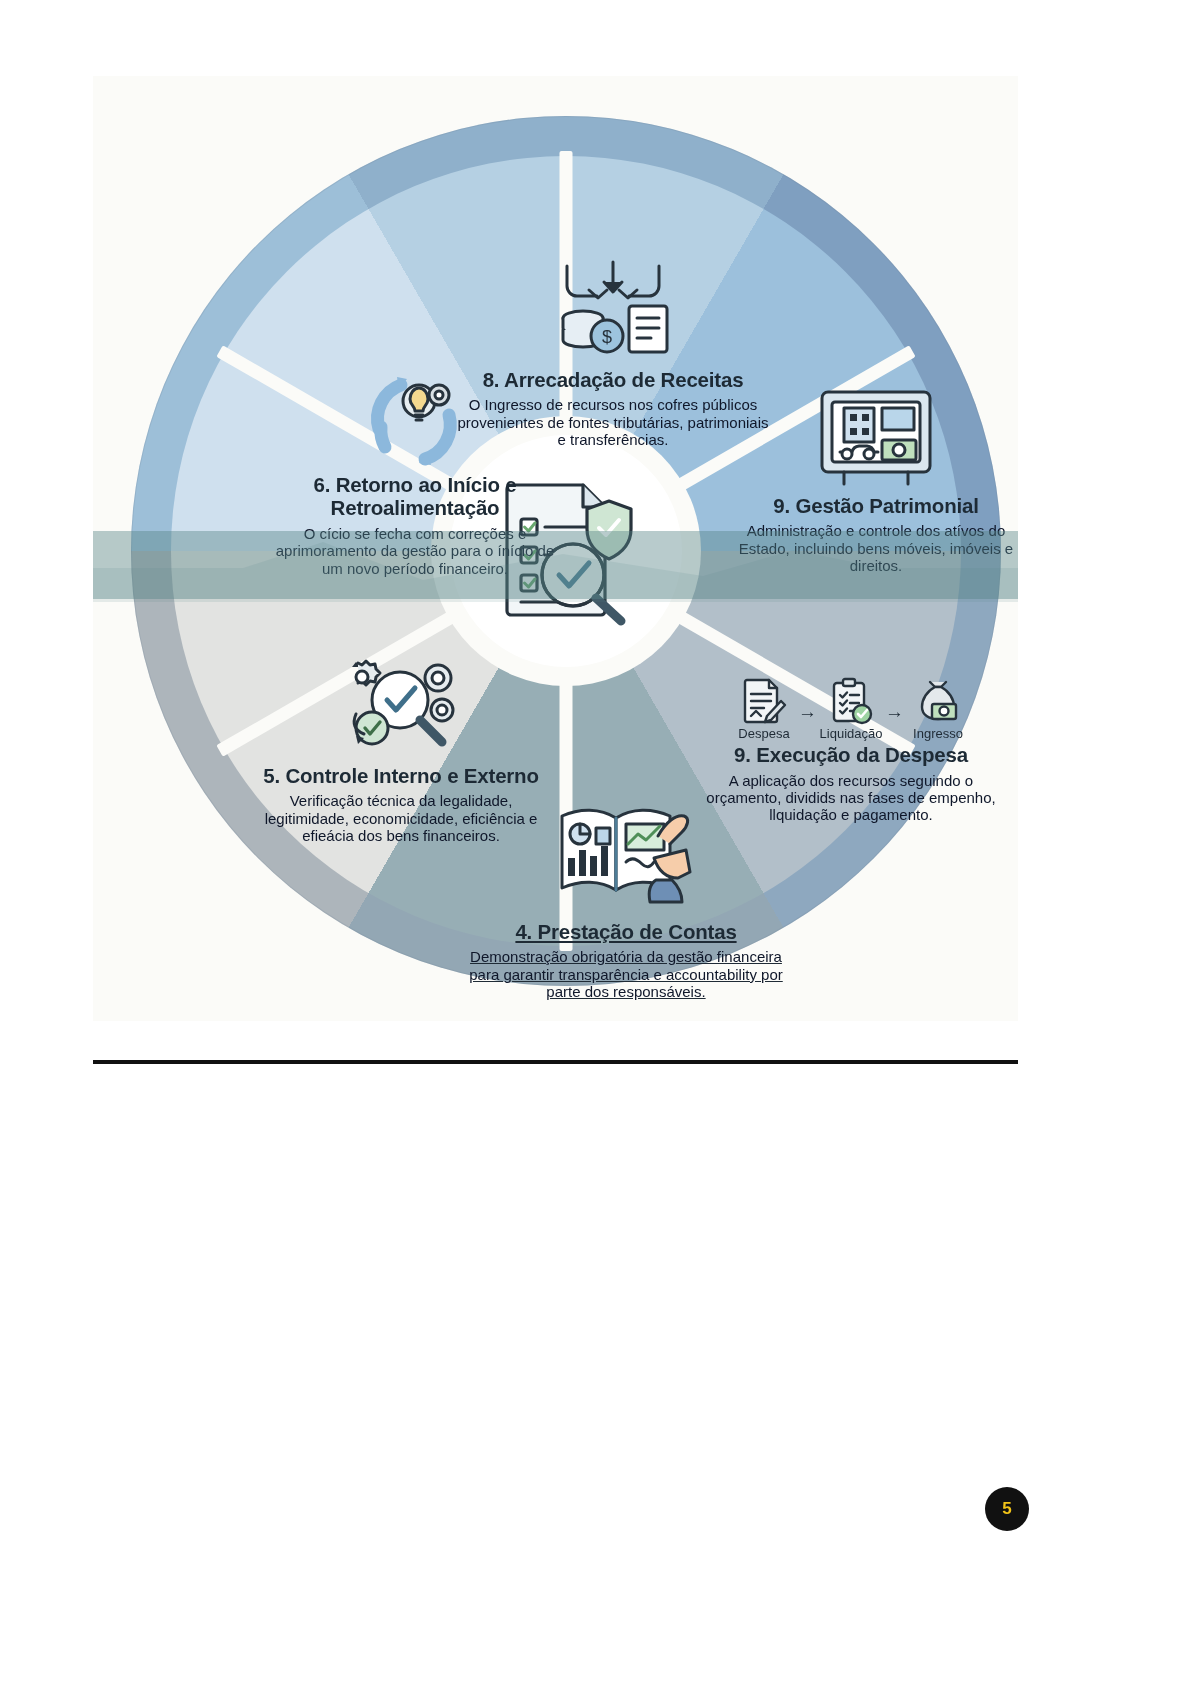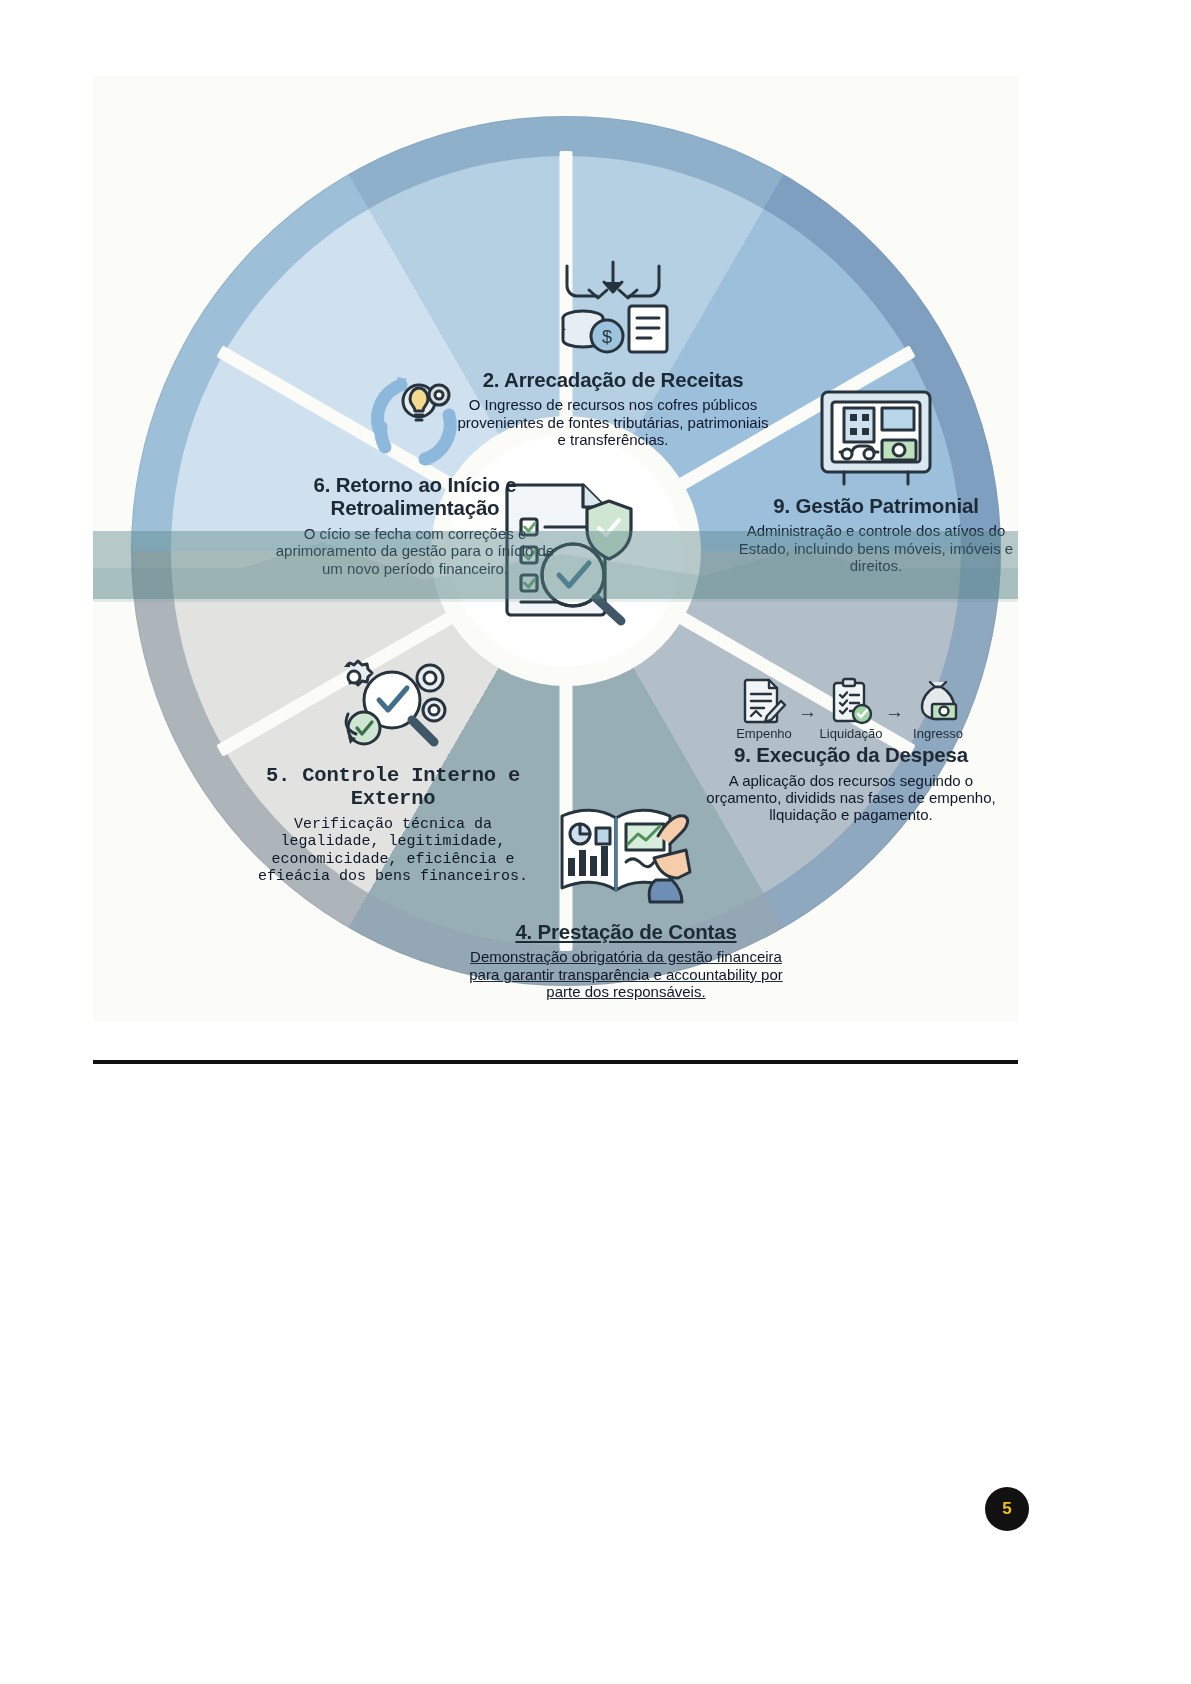--- a/index.html
+++ b/index.html
@@ -103,21 +103,21 @@
     letter-spacing:-.2px;line-height:1.14;color:#1d2a35;
   }
   .seg p{
     margin:0;font-size:15px;line-height:1.16;color:#0f172a;
   }
 
   #seg1{left:322px;top:140px;width:320px;}
   #seg2{left:600px;top:270px;width:290px;}
   #seg3{left:570px;top:560px;width:300px;}
   #seg4{left:335px;top:680px;width:320px;text-decoration:underline;}
-  #seg5{left:112px;top:540px;width:300px;font-family:Liberation Mono, monospace;}
+  #seg5{left:120px;top:540px;width:300px;}
   #seg6{left:90px;top:255px;width:300px;margin-left:44px;}
 
   
   .phases{
     display:flex;align-items:flex-end;justify-content:center;gap:2px;
     margin-bottom:2px;
   }
   .phase{display:flex;flex-direction:column;align-items:center;width:64px;}
   .phase-label{font-size:13px;line-height:1.1;margin-top:1px;color:#1f2b36;}
   .arrow{font-size:19px;line-height:1;color:#1d2a35;padding-bottom:20px;}
@@ -187,21 +187,21 @@
             <path d="M14 62 v10 c0 4 9 7 20 7 s20 -3 20 -7 V62" fill="#e6eef4"></path>
             <path d="M14 74 v10 c0 4 9 7 20 7 s20 -3 20 -7 V74" fill="#e6eef4"></path>
             <circle cx="58" cy="80" r="16" fill="#9dc4de"></circle>
             <text x="58" y="87" font-size="18" font-family="Liberation Sans, sans-serif" text-anchor="middle" fill="#27333d" stroke="none">$</text>
             <rect x="80" y="50" width="38" height="46" rx="3" fill="#ffffff"></rect>
             <line x1="88" y1="62" x2="110" y2="62"></line>
             <line x1="88" y1="72" x2="110" y2="72"></line>
             <line x1="88" y1="82" x2="102" y2="82"></line>
           </g>
         </svg>
-        <h3>2. Arrecadação de Receitas</h3>
+        <h3>8. Arrecadação de Receitas</h3>
         <p>O Ingresso de recursos nos cofres públicos provenientes de fontes tributárias, patrimoniais e transferências.</p>
       </div>
 
       <div class="seg" id="seg2">
         <svg class="icon" width="124" height="104" viewBox="0 0 124 104">
           <g stroke="#27333d" stroke-width="3" fill="none" stroke-linecap="round" stroke-linejoin="round">
             <rect x="8" y="6" width="108" height="80" rx="6" fill="#dbe7ef"></rect>
             <rect x="18" y="16" width="88" height="60" rx="3" fill="#ffffff"></rect>
             <rect x="30" y="22" width="30" height="34" fill="#cfe1ef"></rect>
             <rect x="36" y="28" width="7" height="7" fill="#27333d" stroke="none"></rect>
@@ -229,21 +229,21 @@
               <g stroke="#27333d" stroke-width="2.4" fill="none" stroke-linecap="round" stroke-linejoin="round">
                 <path d="M7 4 h22 l8 8 v32 a2 2 0 0 1 -2 2 H7 a2 2 0 0 1 -2 -2 V6 a2 2 0 0 1 2 -2 z" fill="#f2f5f7"></path>
                 <path d="M29 4 v8 h8"></path>
                 <line x1="11" y1="18" x2="31" y2="18"></line>
                 <line x1="11" y1="25" x2="31" y2="25"></line>
                 <line x1="11" y1="32" x2="24" y2="32"></line>
                 <path d="M11 40 l5 -5 l5 5"></path>
                 <path d="M27 40 l14 -15 l4 4 l-14 15 l-6 2 z" fill="#dfe6ea"></path>
               </g>
             </svg>
-            <span class="phase-label">Empenho</span>
+            <span class="phase-label">Despesa</span>
           </div>
           <span class="arrow">→</span>
           <div class="phase">
             <svg width="48" height="50" viewBox="0 0 48 50">
               <g stroke="#27333d" stroke-width="2.4" fill="none" stroke-linecap="round" stroke-linejoin="round">
                 <rect x="7" y="7" width="30" height="38" rx="3" fill="#f2f5f7"></rect>
                 <rect x="16" y="3" width="12" height="7" rx="2" fill="#dfe6ea"></rect>
                 <path d="M13 19 l2.5 2.5 l4.5 -5" stroke="#27333d"></path>
                 <line x1="23" y1="19" x2="32" y2="19"></line>
                 <path d="M13 27 l2.5 2.5 l4.5 -5"></path>

